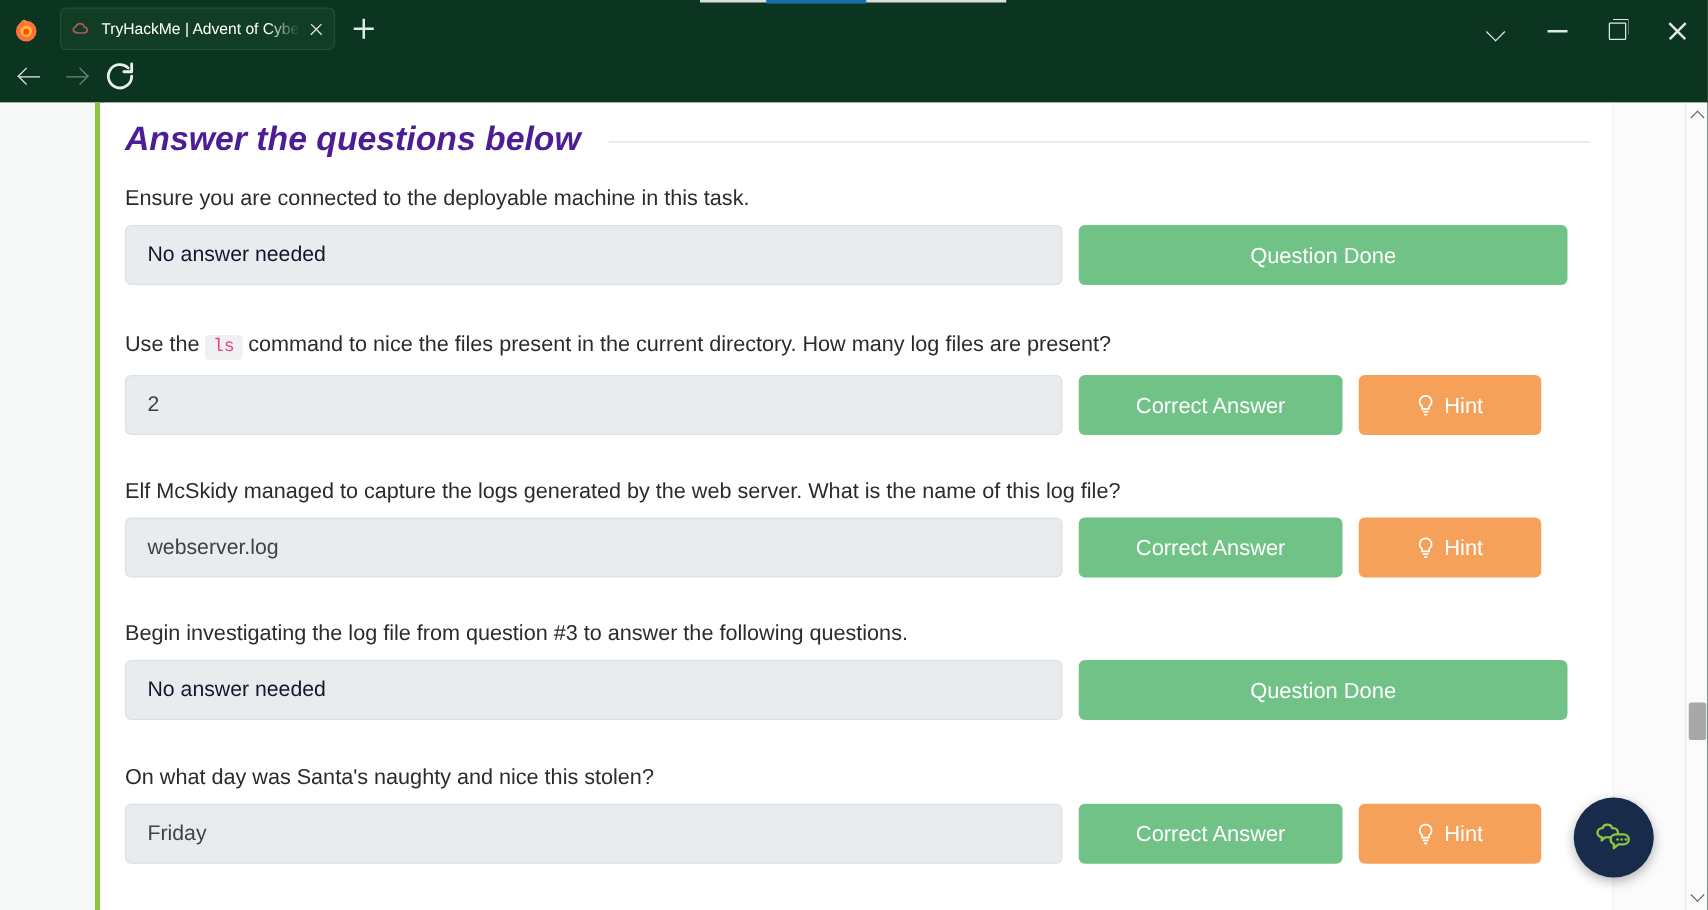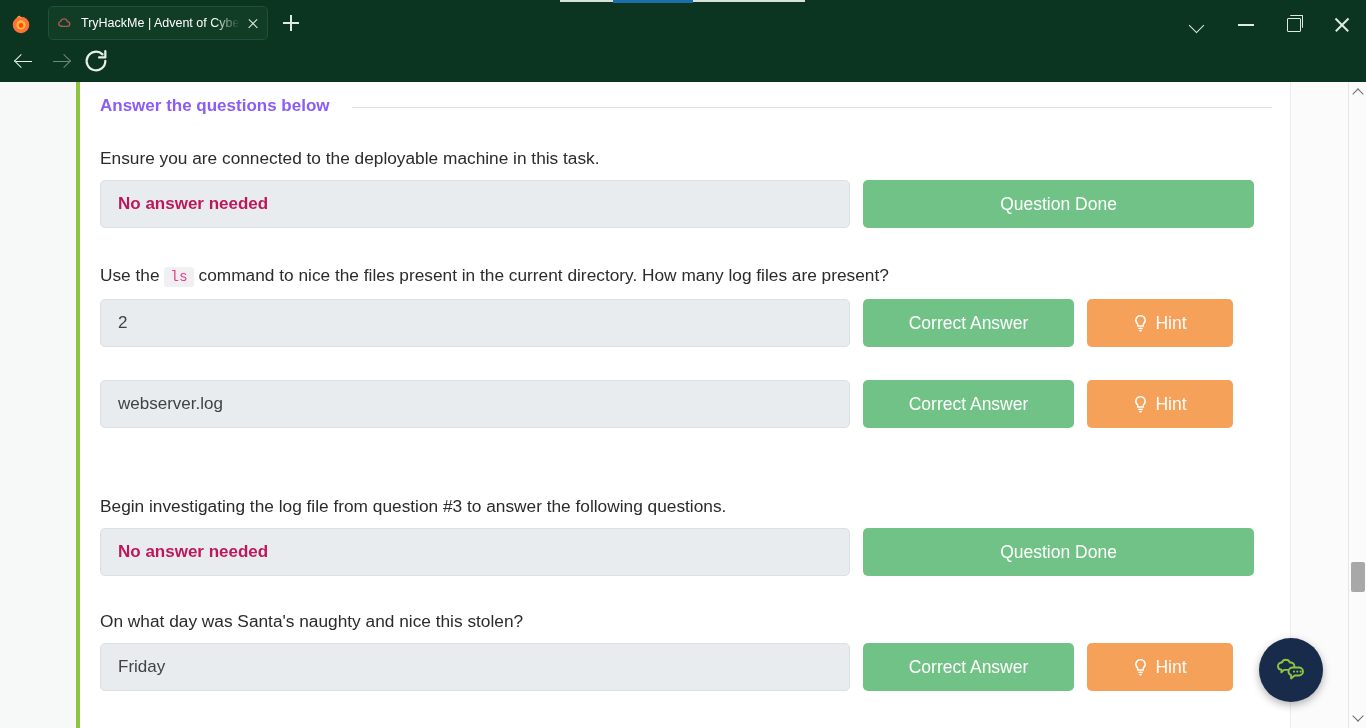--- a/index.html
+++ b/index.html
@@ -155,21 +155,21 @@
 
   .content {
     position: absolute; left: 84px; top: 0; width: 1206px; height: 646px;
     background: #ffffff;
   }
 
   .sec-head {
     position:absolute; left:16px; top:14px; display:flex; align-items:center; width:1172px;
   }
   .sec-title {
-    font-size: 17px; font-weight: 700; color: #8b5cf6;
+    font-size: 27px; font-weight: 700; font-style: italic; color: #4c1d95;
     white-space: nowrap;
   }
   .sec-rule {
     flex: 1 1 auto; height: 1px; background: #e0e0e0; margin-left: 22px; margin-top: 3px;
   }
 
   .qblock { position: absolute; left: 16px; width: 1172px; }
   .qtext {
     font-size: 17.3px; color: #2b2b2b; line-height: 24px; margin-bottom: 10px;
   }
@@ -178,21 +178,21 @@
     font-size: 14.5px; color: #e83e8c;
     background: #f0f0f2; padding: 2px 6px; border-radius: 3px;
   }
   .qrow { display: flex; align-items: stretch; gap: 13px; }
   .ansinput {
     width: 750px; height: 48px; background: #e9ecef;
     border: 1px solid #dbe0e4; border-radius: 5px;
     display: flex; align-items: center; padding: 0 17px;
     font-size: 17px; color: #404346;
   }
-  .ansinput.placeholder { color: #be185d; font-weight: bold; }
+  .ansinput.placeholder { color: #0f172a; }
   .btn {
     border-radius: 5px; display:flex; align-items:center; justify-content:center;
     font-size: 17.5px; color: #ffffff; height: 48px; white-space: nowrap;
   }
   .btn-done    { width: 391px; background: #71c286; }
   .btn-correct { width: 211px; background: #71c286; }
   .btn-hint    { width: 146px; background: #f5a15a; gap: 7px; }
   .bulb { width: 15px; height: 19px; position: relative; display:inline-block; }
 
   
@@ -354,20 +354,23 @@
                 <line x1="5.6" y1="15.2" x2="10.4" y2="15.2" stroke="#ffffff" stroke-width="1.5"></line>
                 <line x1="6.6" y1="17.6" x2="9.4" y2="17.6" stroke="#ffffff" stroke-width="1.5"></line>
               </svg>
             </span>
             <span>Hint</span>
           </div>
         </div>
       </div>
 
       <div class="qblock" style="top:298px;">
+        <div class="qtext">
+          <span>Elf McSkidy managed to capture the logs generated by the web server. What is the name of this log file?</span>
+        </div>
         <div class="qrow">
           <div class="ansinput">webserver.log</div>
           <div class="btn btn-correct">Correct Answer</div>
           <div class="btn btn-hint">
             <span class="bulb">
               <svg viewBox="0 0 16 20" width="15" height="19">
                 <path d="M8 1.6a5 5 0 0 0-3 9v2.1h6v-2.1a5 5 0 0 0-3-9z" fill="none" stroke="#ffffff" stroke-width="1.5"></path>
                 <line x1="5.6" y1="15.2" x2="10.4" y2="15.2" stroke="#ffffff" stroke-width="1.5"></line>
                 <line x1="6.6" y1="17.6" x2="9.4" y2="17.6" stroke="#ffffff" stroke-width="1.5"></line>
               </svg>

